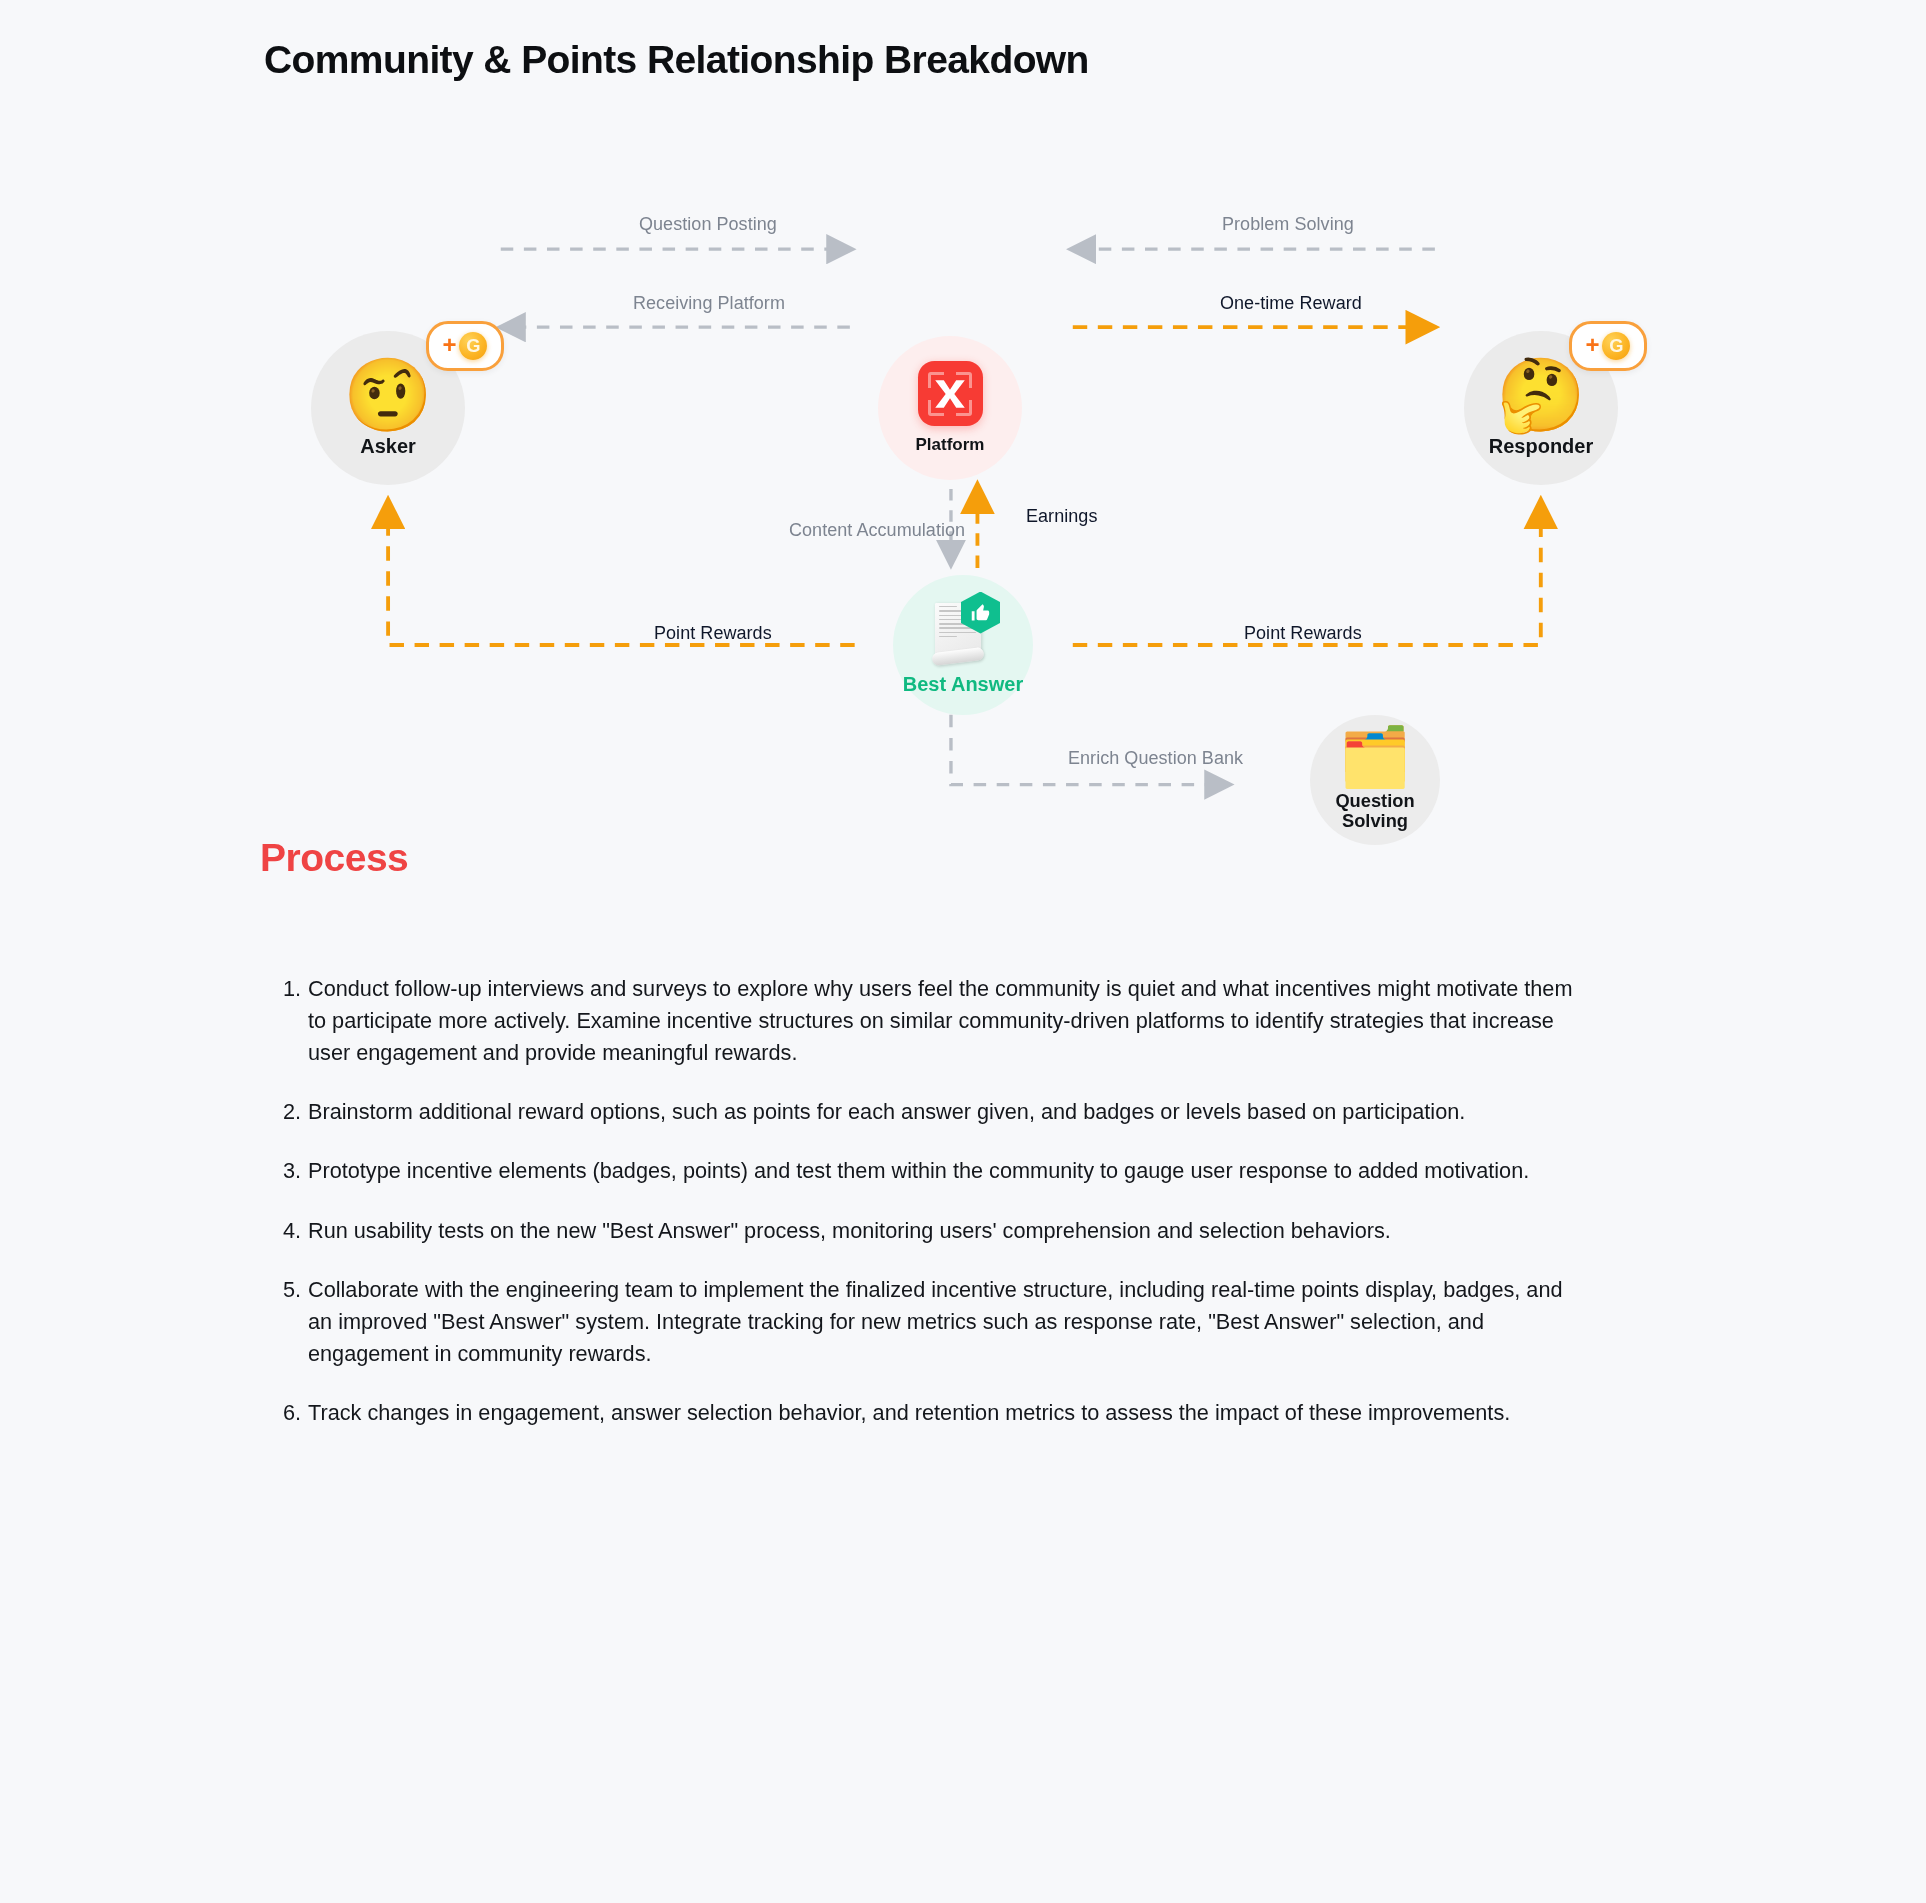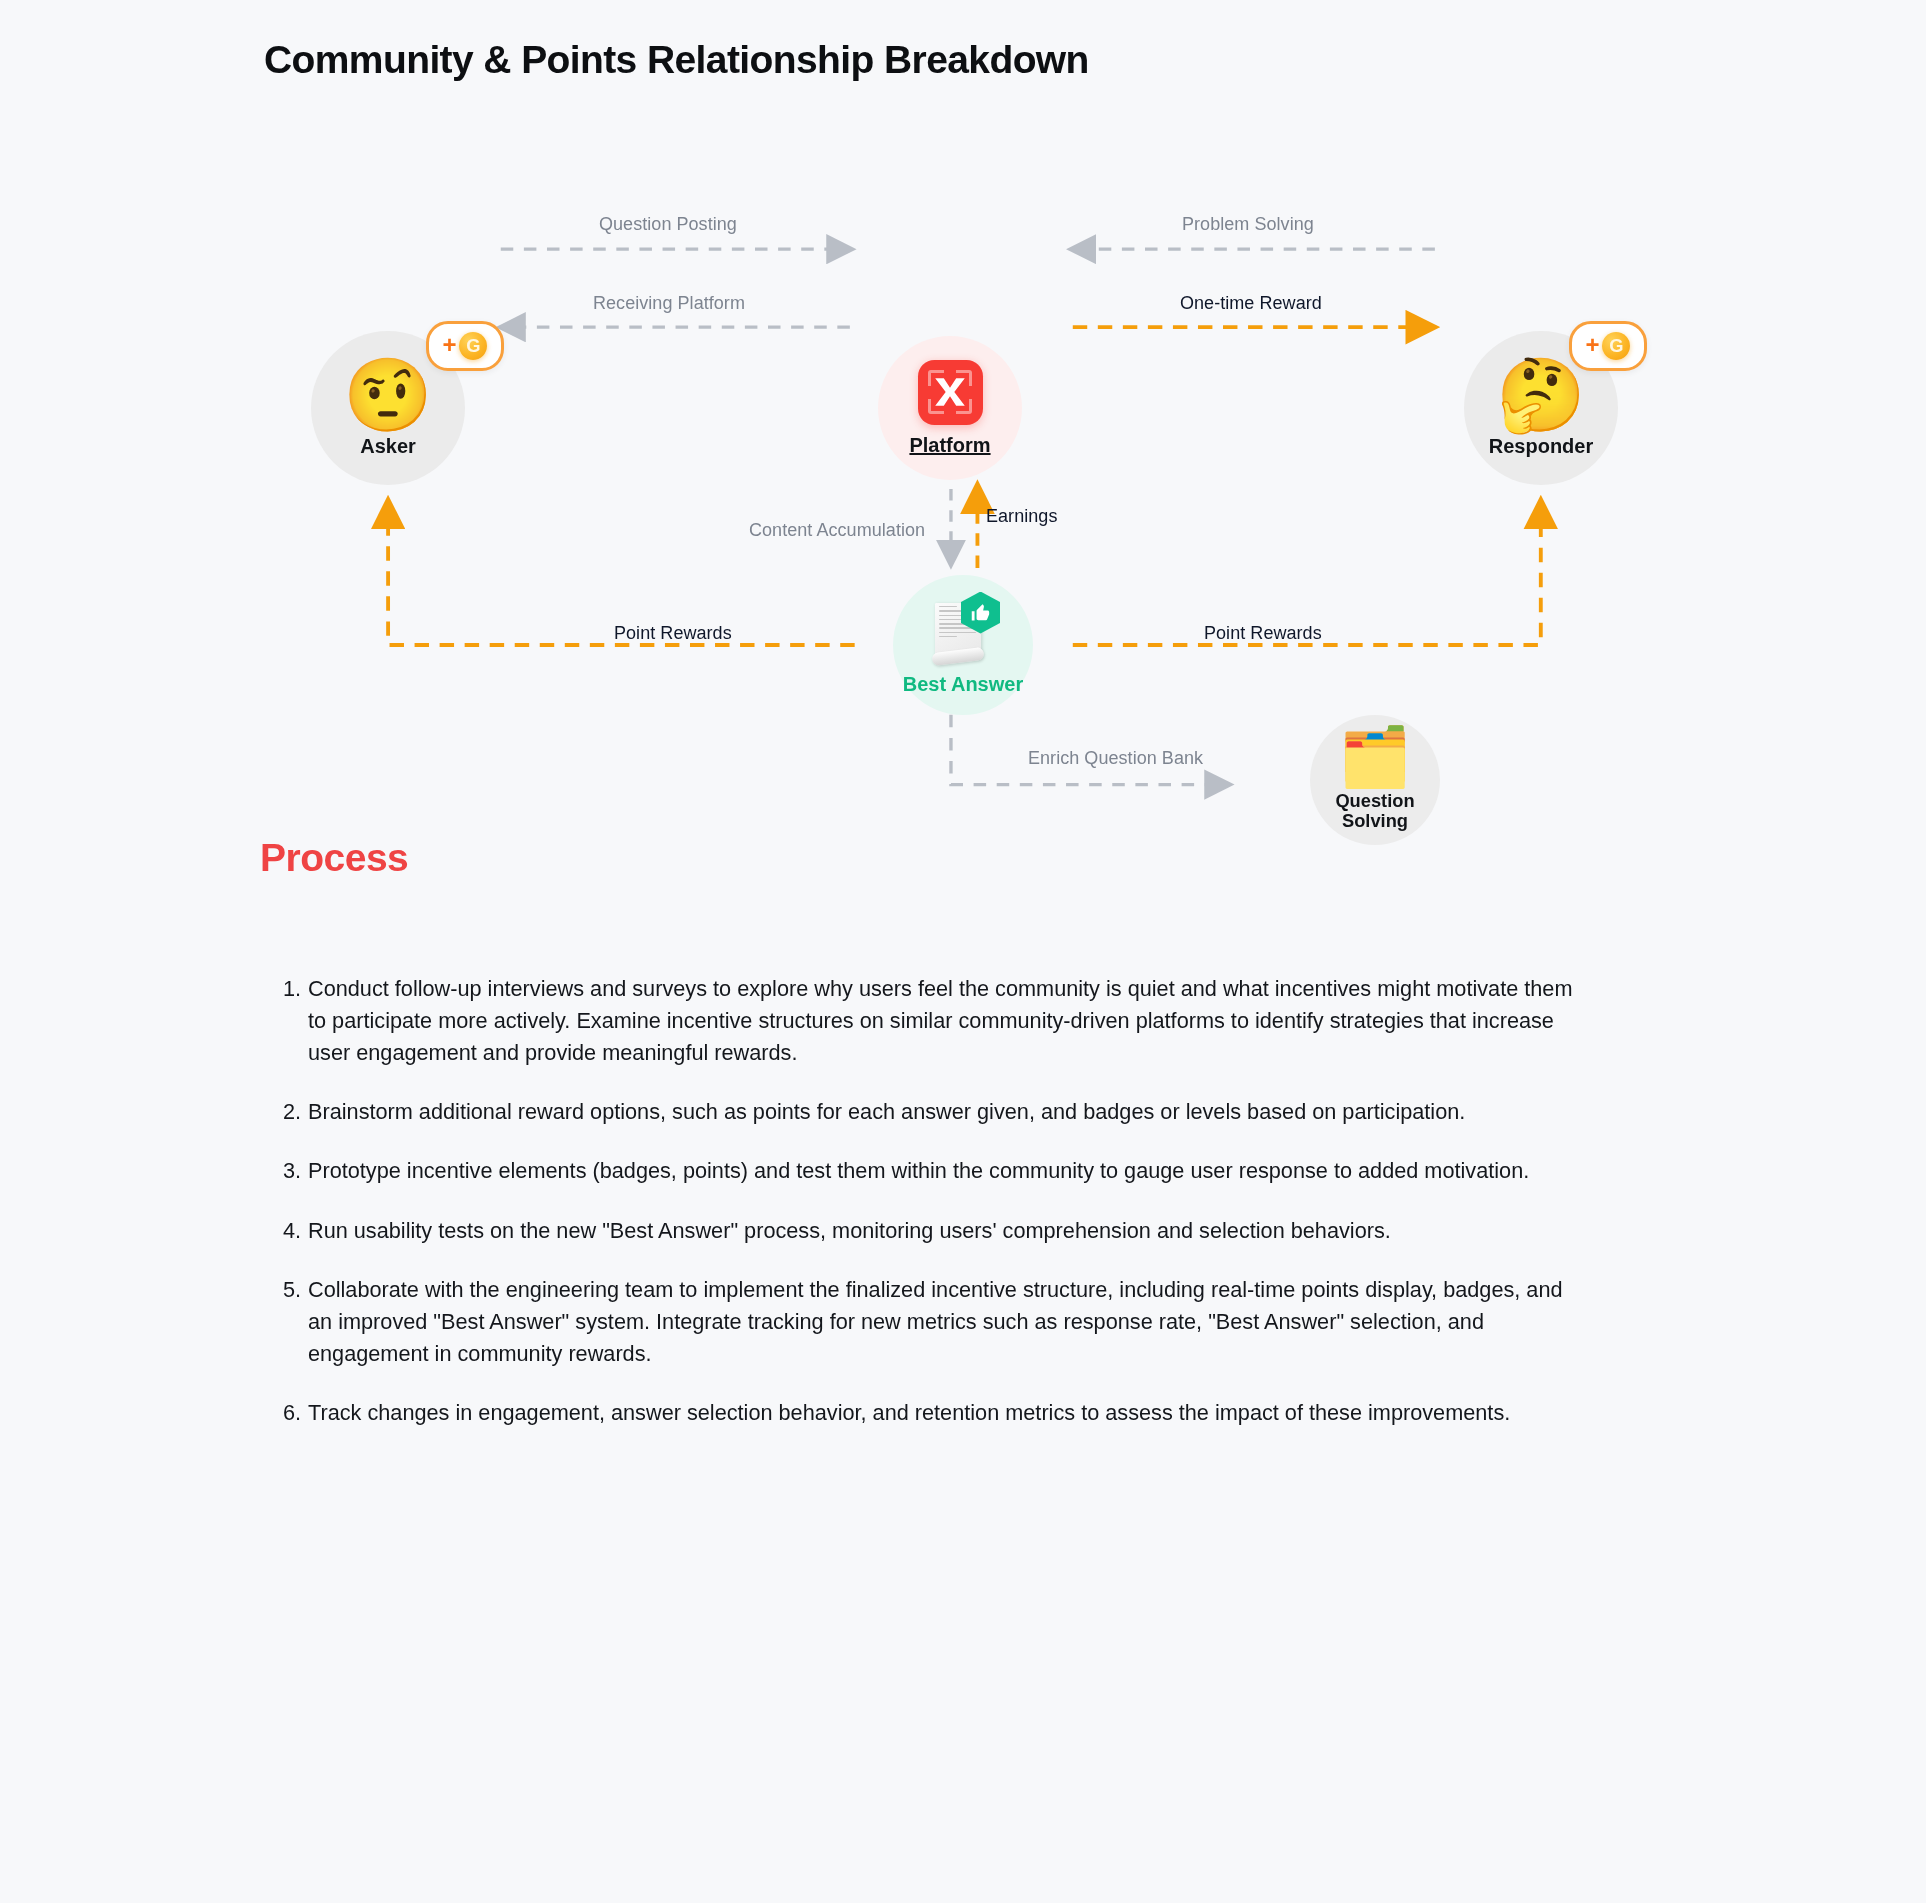--- a/index.html
+++ b/index.html
@@ -81,21 +81,21 @@
   }
   .node-person .glyph { font-size: 72px; margin-bottom: 3.9px; }
   .node-person .node-label { font-size: 20px; color: #111418; }
 
   
   .node-platform {
     width: 144px;
     height: 144px;
     background: #fdeeee;
   }
-  .node-platform .node-label { font-size: 20px; color: #111418; margin-top: 9px; text-decoration: underline; }
+  .node-platform .node-label { font-size: 17px; color: #111418; margin-top: 9px; }
 
   
   .node-best {
     width: 140px;
     height: 140px;
     background: #e4f7f1;
   }
   .node-best .node-label { font-size: 20px; color: #10b981; margin-top: 6.7px; }
 
   
@@ -223,20 +223,21 @@
     box-shadow: 0 1.4px 4.8px rgba(245,158,11,0.45);
   }
 
   
   .edge-label {
     position: absolute;
     font-size: 18px;
     color: #7d8490;
     white-space: nowrap;
     letter-spacing: 0.05px;
+    margin-left: 40px;
   }
   .edge-label.accent { color: #0f172a; }
 
   
   .process-list {
     position: absolute;
     left: 270px;
     top: 973px;
     width: 1319px;
     margin: 0;

